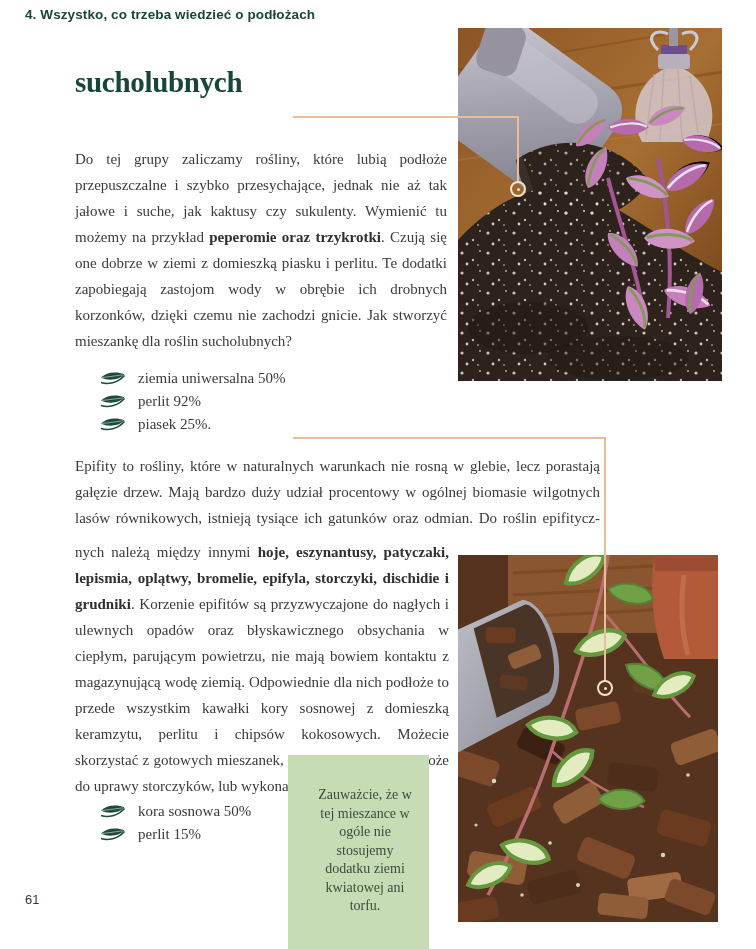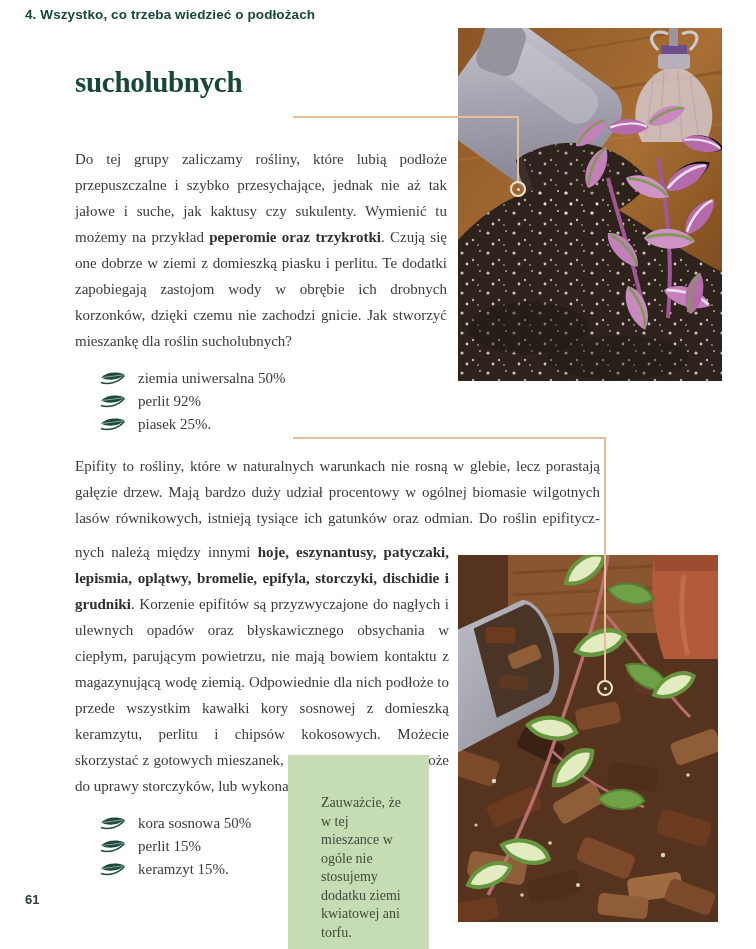--- a/index.html
+++ b/index.html
@@ -27,21 +27,21 @@
   .col1 { top:146px; width:372px; }
   .col2 { top:453px; width:525px; }
   .body-p {
     margin:0; font-size:15px; line-height:26px; text-align:justify; color:#3a3a3a;
   }
   .body-p b { color:#2f2f2f; }
   .wide  { width:525px; text-align-last:justify; }
   .narrow{ width:374px; margin-top:8px; }
 
   ul.mix-list { list-style:none; margin:16px 0 0 25px; padding:0; }
-  .col2 ul.mix-list { margin-top:16px; }
+  .col2 ul.mix-list { margin-top:4px; }
   li.mix-item { display:flex; align-items:flex-start; height:22.8px; }
   .bullet { width:26px; height:15px; flex:0 0 26px; margin-right:12px; }
   .mix-label { font-size:15px; color:#3a3a3a; }
 
   
   .connector { position:absolute; background:#e9bd97; z-index:3; }
   .c1h { left:293px; top:116px; width:225px; height:1.5px; }
   .c1v { left:517px; top:116px; width:1.5px; height:66px; }
   .c2h { left:293px; top:437px; width:312px; height:1.5px; }
   .c2v { left:604px; top:437px; width:1.5px; height:244px; }
@@ -56,27 +56,27 @@
   .m1 { left:510px; top:181px; }
   .m2 { left:597px; top:680px; }
 
   
   .note-box {
     position:absolute; left:288px; top:755px; width:141px; height:194px;
     background:#c5dcb4; z-index:2; box-sizing:border-box;
     padding:31px 12px 0 25px;
   }
   .note-box p {
-    margin:8px; font-size:14px; line-height:18.5px; color:#3d4a3a; text-align:left;
+    margin:0; font-size:14px; line-height:18.5px; color:#3d4a3a; text-align:center;
   }
 
   .page-number {
     position:absolute; left:25px; top:892px;
     font-family:"Liberation Sans", sans-serif;
-    font-weight:bold; font-size:13px; color:#2f3b35;
+    font-weight:normal; font-size:13px; color:#2f3b35;
   }
 
   
   .photo { position:absolute; z-index:1; overflow:hidden; }
   .photo svg { display:block; }
   .photo-top    { left:458px; top:28px;  width:264px; height:353px; }
   .photo-bottom { left:458px; top:555px; width:260px; height:367px; }
 </style>
 </head>
 <body>
@@ -150,30 +150,20 @@
       </li>
       <li class="mix-item">
         <span class="bullet">
           <svg viewBox="0 0 26 15" width="26" height="15">
               <path d="M1 7.5 C6 2.5 16 0.8 24.5 4.5 C18.5 10.5 8 11 1 7.5 Z" fill="#1d4a3e"></path>
               <path d="M2 7.5 C9 6.8 16 5.8 23 4.8" stroke="#ffffff" stroke-width="0.7" fill="none" opacity="0.7"></path>
               <path d="M1 12.5 C8 15 17.5 13 24.5 5.5" stroke="#1d4a3e" stroke-width="1.6" fill="none"></path>
             </svg>
         </span>
         <span class="mix-label">perlit 15%</span>
-      </li>
-      <li class="mix-item">
-        <span class="bullet">
-          <svg viewBox="0 0 26 15" width="26" height="15">
-              <path d="M1 7.5 C6 2.5 16 0.8 24.5 4.5 C18.5 10.5 8 11 1 7.5 Z" fill="#1d4a3e"></path>
-              <path d="M2 7.5 C9 6.8 16 5.8 23 4.8" stroke="#ffffff" stroke-width="0.7" fill="none" opacity="0.7"></path>
-              <path d="M1 12.5 C8 15 17.5 13 24.5 5.5" stroke="#1d4a3e" stroke-width="1.6" fill="none"></path>
-            </svg>
-        </span>
-        <span class="mix-label">keramzyt 15%.</span>
       </li>
     </ul>
   </div>
 
   <div class="note-box">
     <p>Zauważcie, że w tej mieszance w ogóle nie stosujemy dodatku ziemi kwiatowej ani torfu.</p>
   </div>
 
   <div class="page-number">61</div>
 

